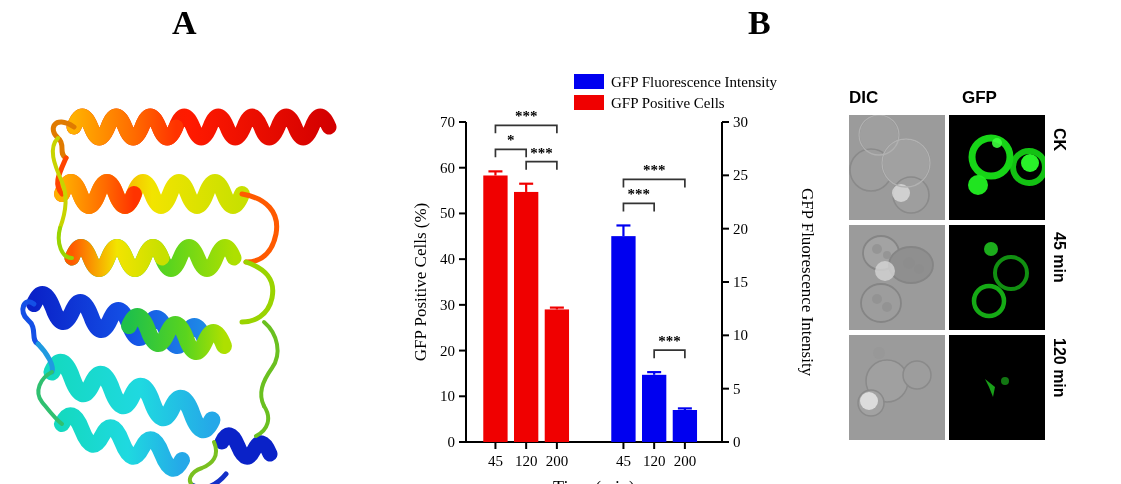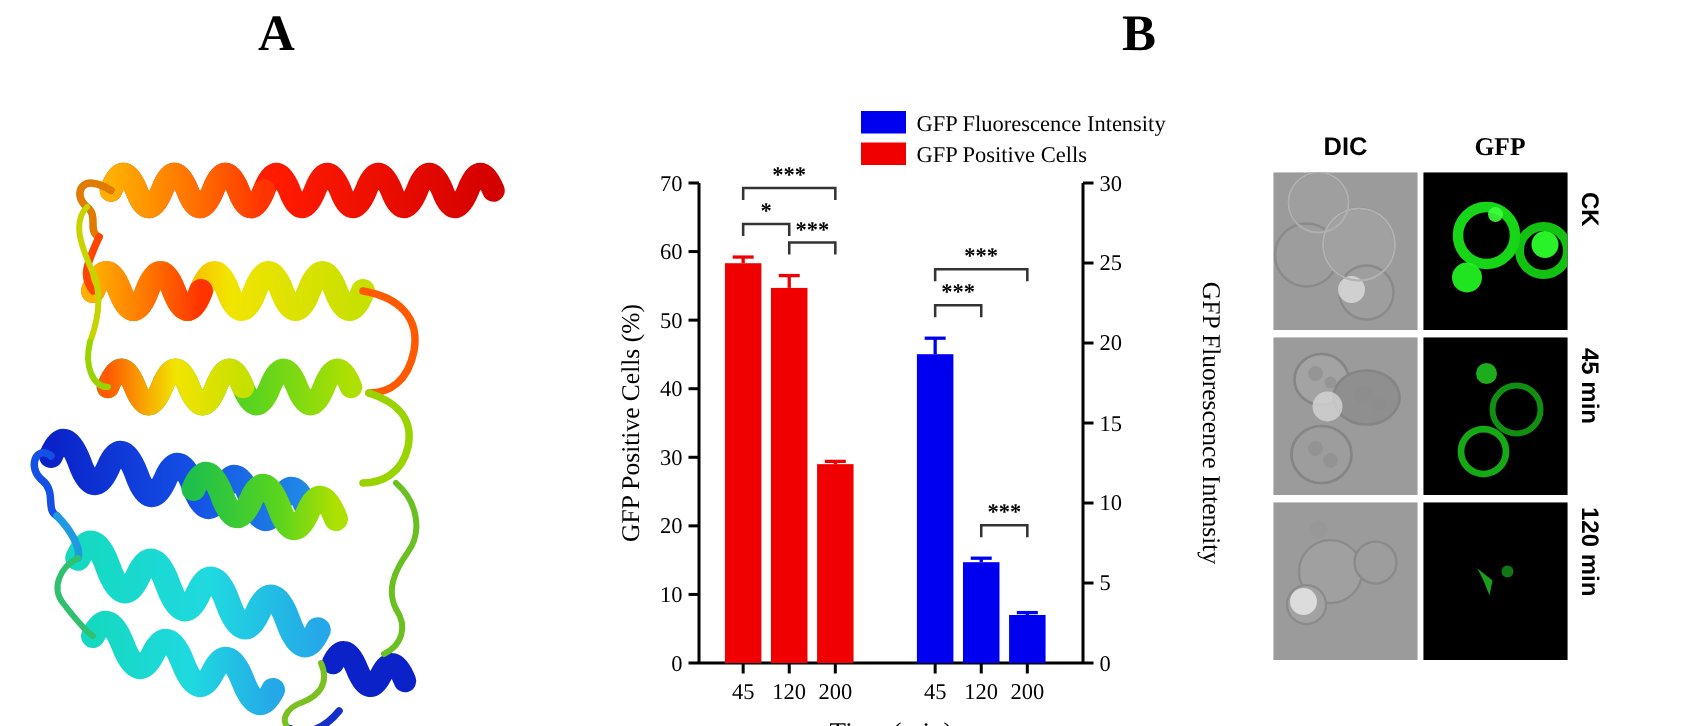--- a/index.html
+++ b/index.html
@@ -31,24 +31,24 @@
   
   #chart{position:absolute;left:404px;top:60px;width:420px;height:424px;}
   #chart-svg{position:absolute;left:0;top:0;}
 
   
   #micro{position:absolute;left:845px;top:80px;width:276px;height:380px;}
   .col-head{
     position:absolute;top:8px;
     font-family:"Liberation Sans", sans-serif;
     font-weight:bold;font-size:17px;color:#000;
-    text-align:center;width:96px;
+    text-align:left;width:96px;
   }
   #head-dic{left:4px;}
-  #head-gfp{left:107px;font-family:Liberation Serif, serif;}
+  #head-gfp{left:117px;}
   .img-cell{position:absolute;width:96px;height:105px;overflow:hidden;}
   .dic-cell{left:4px;background:#9a9a9a;}
   .gfp-cell{left:104px;background:#000000;}
   .row-label{
     position:absolute;left:205px;
     font-family:"Liberation Sans", sans-serif;
     font-weight:bold;font-size:16px;color:#000;
     writing-mode:vertical-rl;
     text-orientation:mixed;
     line-height:1.05;

